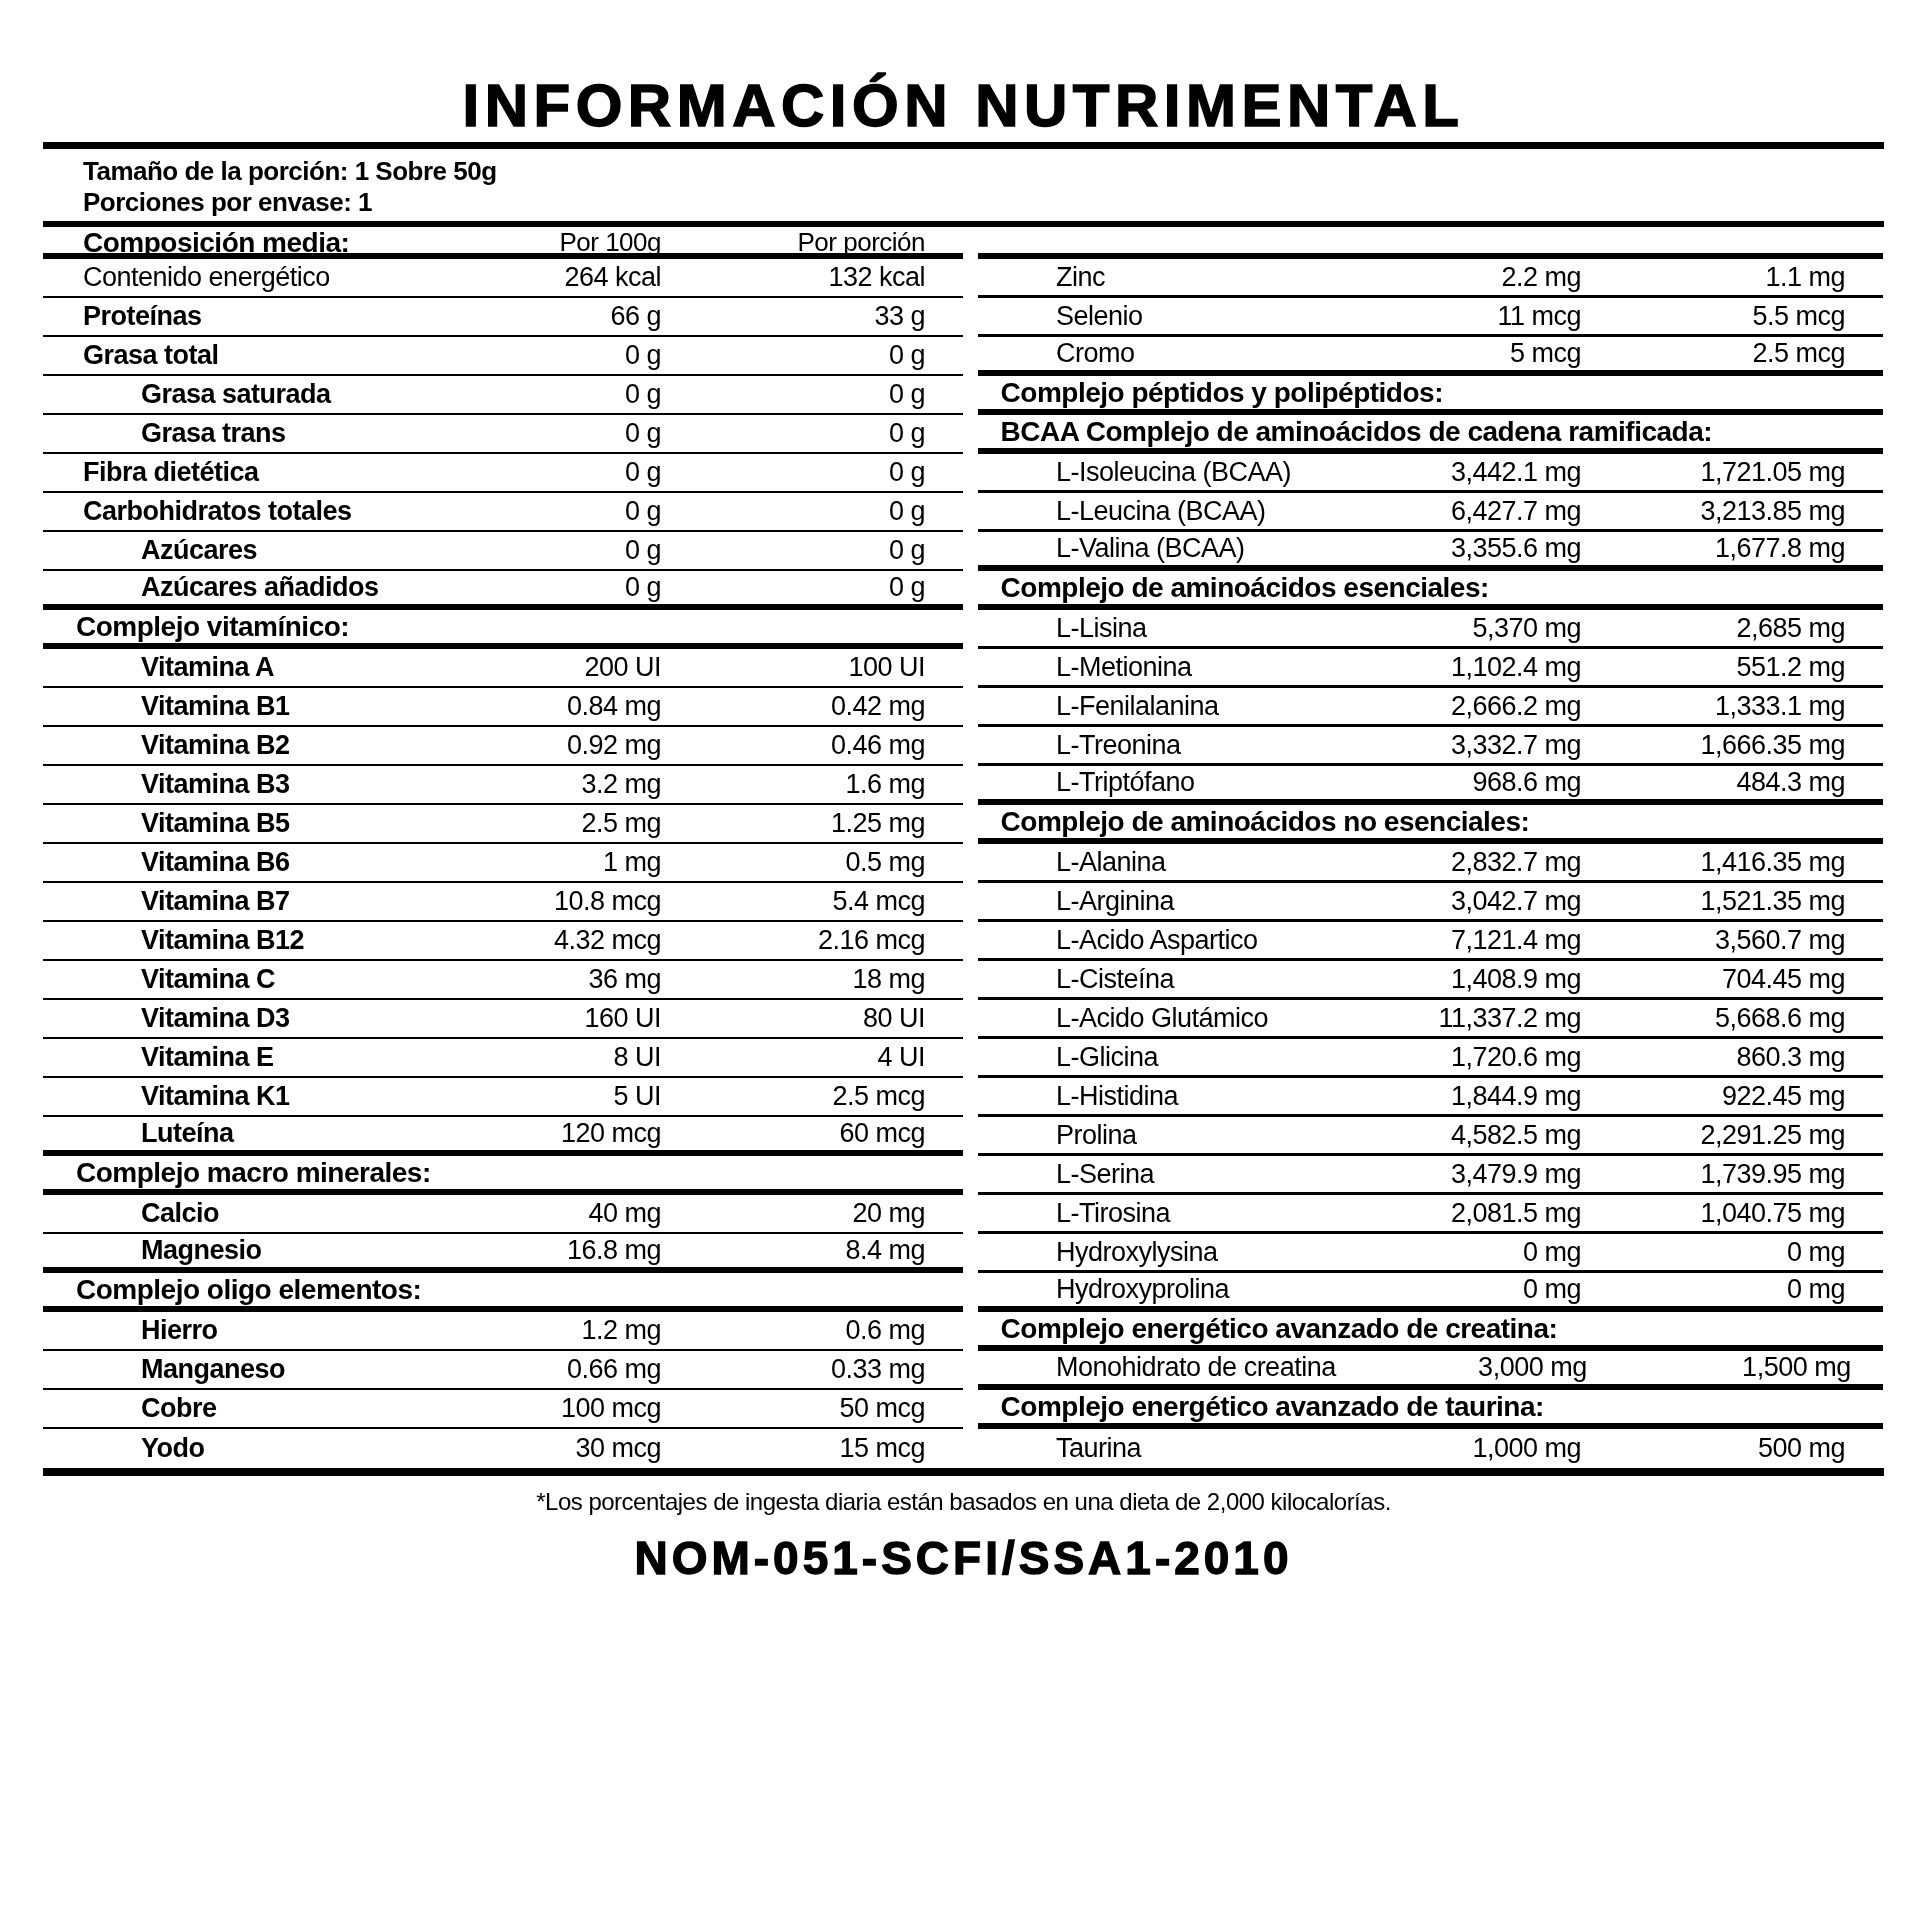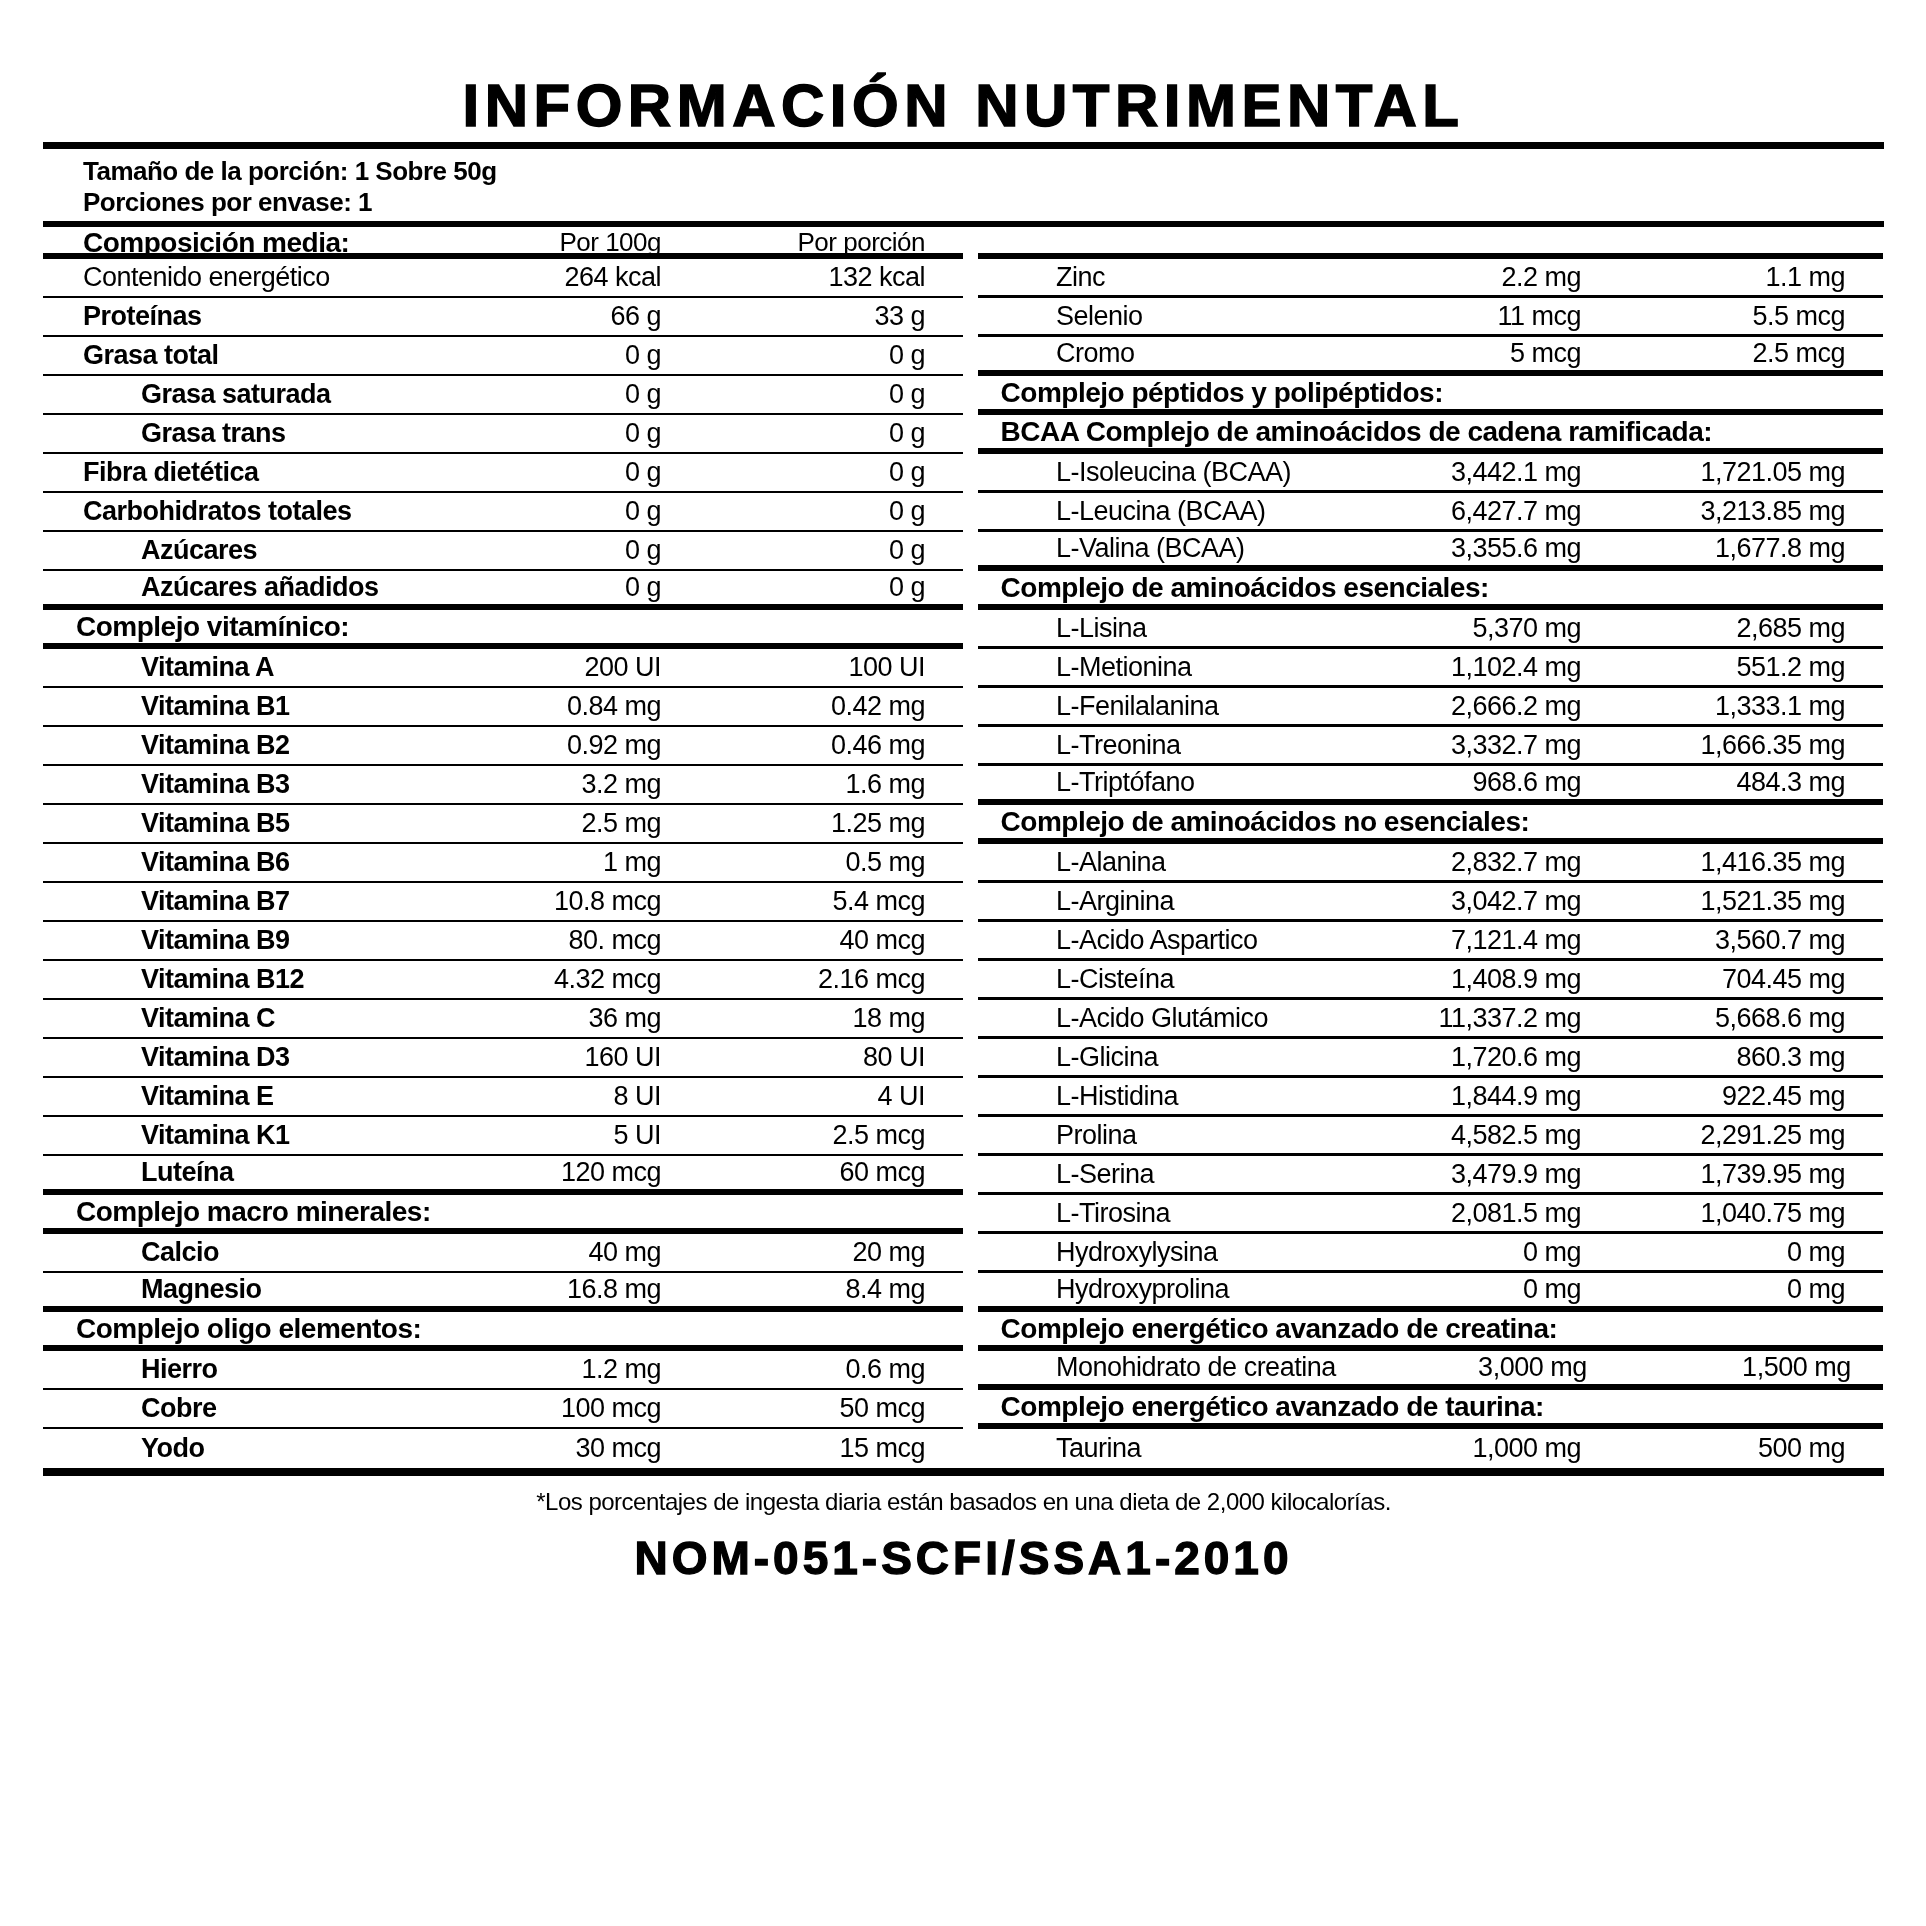--- a/index.html
+++ b/index.html
@@ -196,25 +196,20 @@
             <div class="label">Vitamina B6</div>
             <div class="v1">1 mg</div>
             <div class="v2">0.5 mg</div>
           </div>
           <div class="row indent div-thin">
             <div class="label">Vitamina B7</div>
             <div class="v1">10.8 mcg</div>
             <div class="v2">5.4 mcg</div>
           </div>
           <div class="row indent div-thin">
-            <div class="label">Vitamina B9</div>
-            <div class="v1">80. mcg</div>
-            <div class="v2">40 mcg</div>
-          </div>
-          <div class="row indent div-thin">
             <div class="label">Vitamina B12</div>
             <div class="v1">4.32 mcg</div>
             <div class="v2">2.16 mcg</div>
           </div>
           <div class="row indent div-thin">
             <div class="label">Vitamina C</div>
             <div class="v1">36 mg</div>
             <div class="v2">18 mg</div>
           </div>
           <div class="row indent div-thin">
@@ -250,20 +245,25 @@
             <div class="v1">16.8 mg</div>
             <div class="v2">8.4 mg</div>
           </div>
           <div class="row section div-thick">
             <div class="label">Complejo oligo elementos:</div>
           </div>
           <div class="row indent div-thin">
             <div class="label">Hierro</div>
             <div class="v1">1.2 mg</div>
             <div class="v2">0.6 mg</div>
+          </div>
+          <div class="row indent div-thin">
+            <div class="label">Manganeso</div>
+            <div class="v1">0.66 mg</div>
+            <div class="v2">0.33 mg</div>
           </div>
           <div class="row indent div-thin">
             <div class="label">Cobre</div>
             <div class="v1">100 mcg</div>
             <div class="v2">50 mcg</div>
           </div>
           <div class="row indent div-none">
             <div class="label">Yodo</div>
             <div class="v1">30 mcg</div>
             <div class="v2">15 mcg</div>

